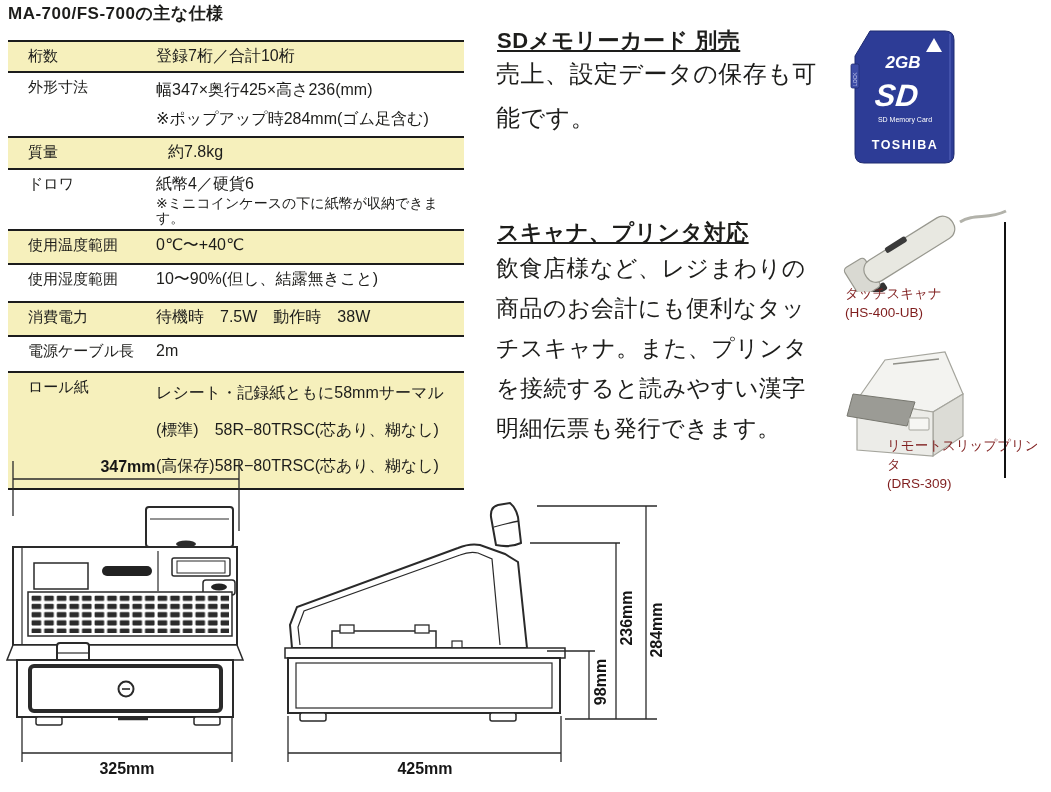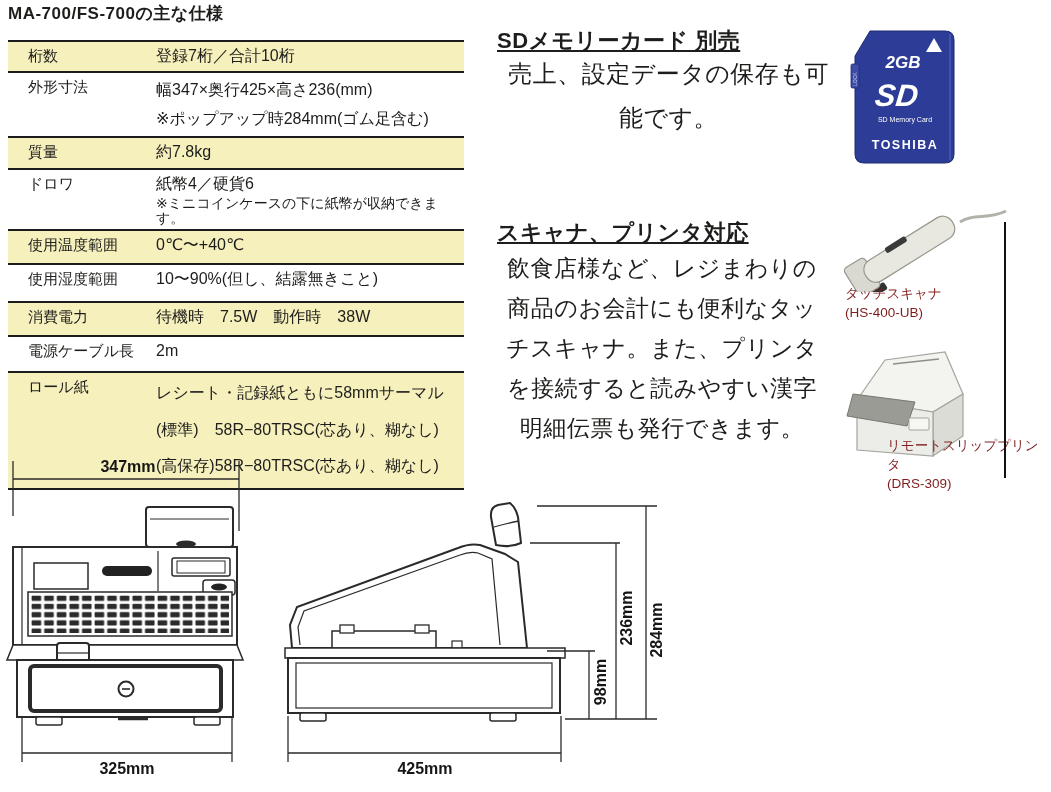--- a/index.html
+++ b/index.html
@@ -12,31 +12,31 @@
 
   
   .spec-table{left:8px;top:40px;width:456px;border-bottom:2px solid #1c1c1c;}
   .srow{display:flex;border-top:2px solid #1c1c1c;padding:2px 0 3px 20px;background:#fff;}
   .srow.shaded{background:#f6f0bc;}
   .srow .lbl{width:128px;flex-shrink:0;font-size:15px;line-height:24px;}
   .srow .val{font-size:16px;line-height:24px;}
   .srow .val .ln{white-space:nowrap;}
   .r0{min-height:21px;}
   .r1 .val .ln{line-height:29px;}
-  .r2{min-height:25px;}
+  .r2{min-height:25px;gap:12px;}
   .r3 .note{font-size:14px;line-height:15px;}
   .r4{min-height:27px;}
   .r5{min-height:31px;}
   .r6{min-height:27px;}
   .r7{min-height:29px;}
   .r8 .val .ln{line-height:36.5px;}
 
   
   .sec-head{font-size:22px;font-weight:bold;letter-spacing:.5px;text-decoration:underline;}
-  .sec-body{font-size:23px;line-height:40px;letter-spacing:.5px;text-align:center;}
+  .sec-body{font-size:23px;line-height:40px;letter-spacing:.5px;}
   .sd-body{font-size:24px;line-height:44px;}
   .caption{font-size:13.5px;line-height:19px;color:#7f1d1d;}
   .vrule{width:2px;background:#111;}
 
   svg text{font-family:"Liberation Sans","DejaVu Sans",sans-serif;}
   .dimtxt{font-size:16px;font-weight:bold;fill:#161616;}
 </style>
 </head>
 <body>
 

